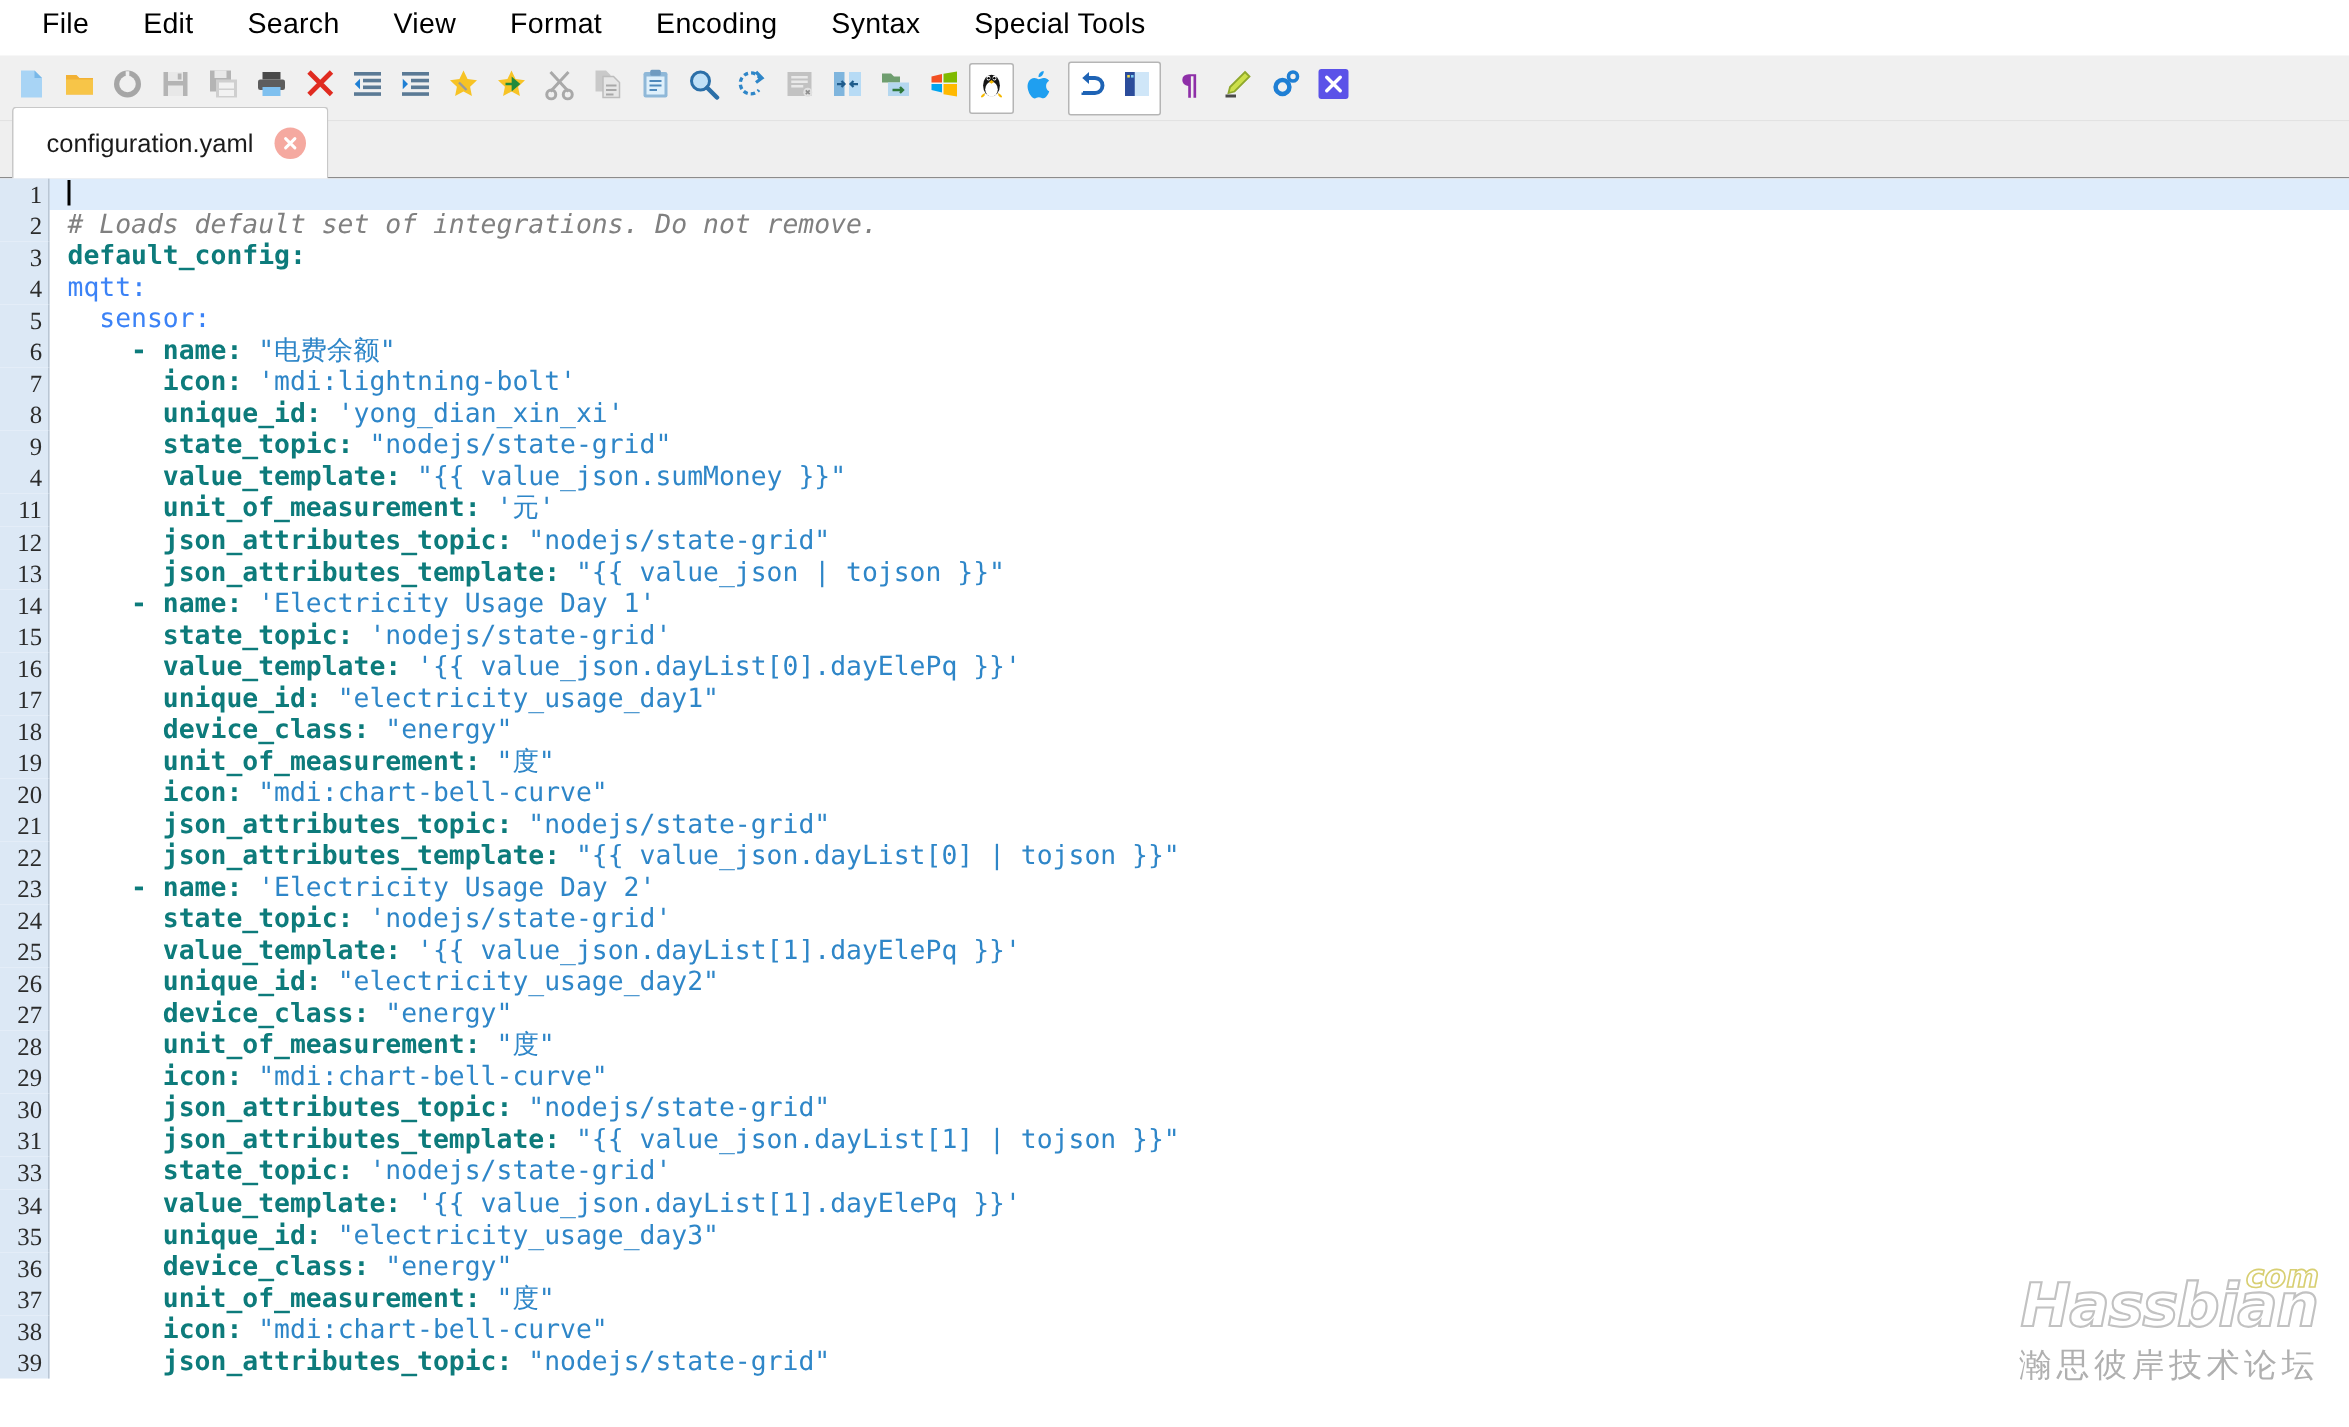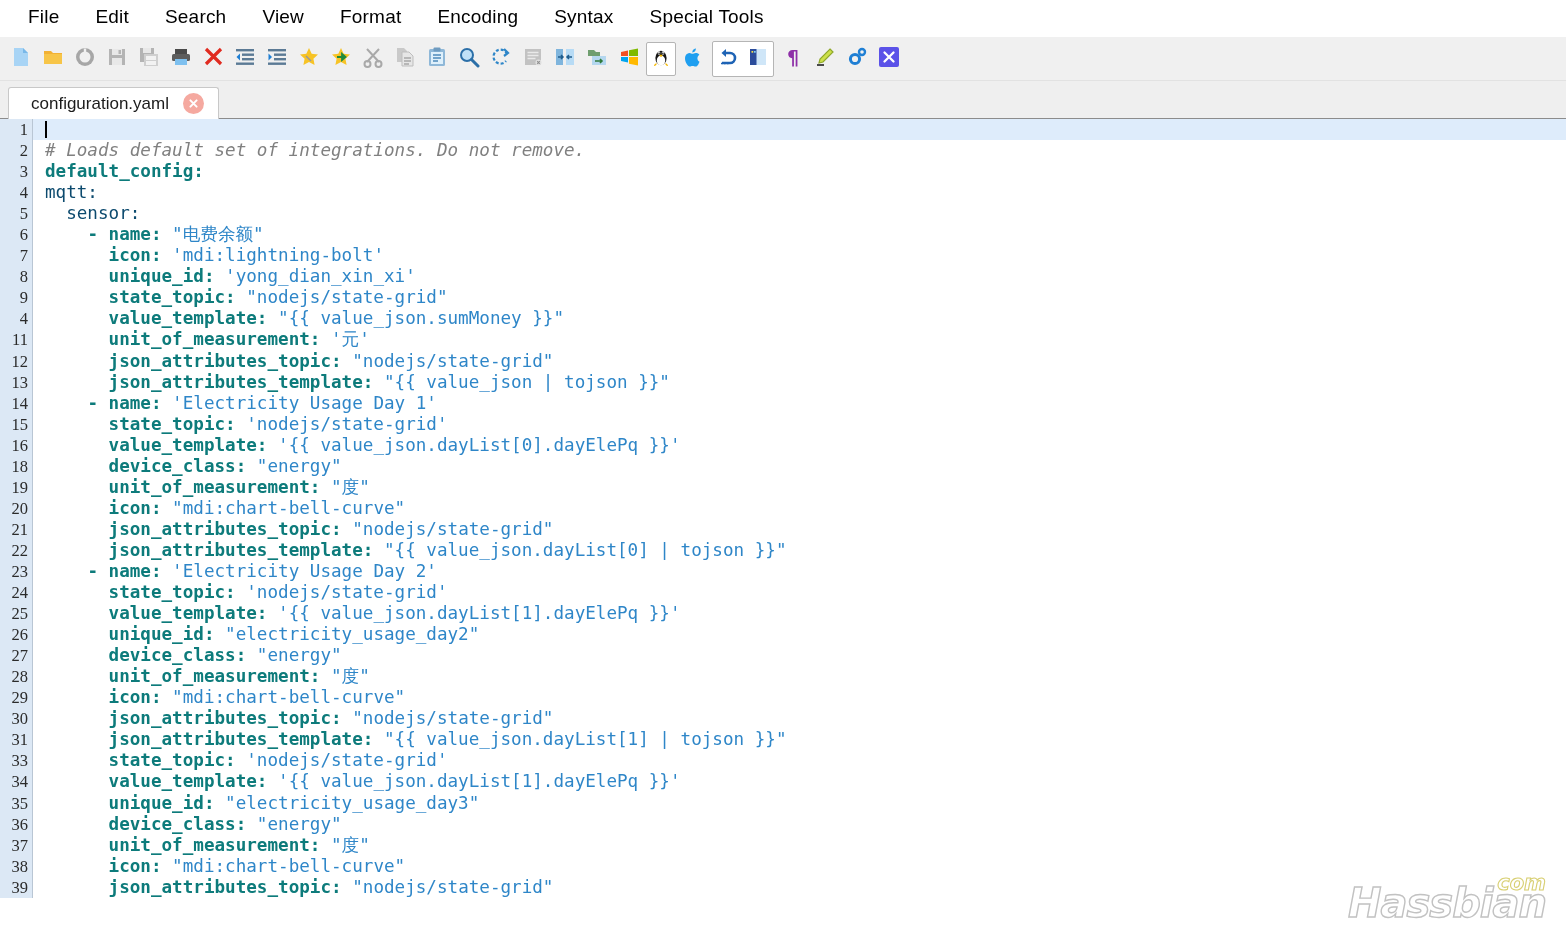--- a/index.html
+++ b/index.html
@@ -74,21 +74,21 @@
   .tabbar {
     height: 38px;
     background: #efefef;
     display: flex;
     align-items: flex-end;
     padding-left: 8px;
     box-sizing: border-box;
     border-bottom: 1px solid #8c8c8c;
   }
   .tab {
-    height: 32px;
+    height: 48px;
     background: #ffffff;
     border: 1px solid #c8c8c8;
     border-bottom: none;
     border-top-left-radius: 3px;
     border-top-right-radius: 3px;
     display: flex;
     align-items: center;
     padding: 0 14px 0 22px;
     box-sizing: border-box;
     position: relative;
@@ -150,21 +150,21 @@
     flex: 1;
     height: 21.05px;
     line-height: 21.05px;
     overflow: hidden;
   }
 
   
   .t-comment { color: #808080; font-style: italic; }
   .t-key     { color: #0d7b7b; font-weight: bold; }
   .t-str     { color: #2e86c8; }
-  .t-plain   { color: #0c4a6e; }
+  .t-plain   { color: #3b82f6; }
   .t-dash    { color: #0d7b7b; font-weight: bold; }
 
   
   .caret {
     display: inline-block;
     width: 2px;
     height: 17px;
     background: #000000;
     vertical-align: -3px;
   }
@@ -535,20 +535,21 @@
       <div class="row"><div class="gutter">7</div><div class="code"><span class="t-plain">      </span><span class="t-key">icon:</span><span class="t-str"> 'mdi:lightning-bolt'</span></div></div>
       <div class="row"><div class="gutter">8</div><div class="code"><span class="t-plain">      </span><span class="t-key">unique_id:</span><span class="t-str"> 'yong_dian_xin_xi'</span></div></div>
       <div class="row"><div class="gutter">9</div><div class="code"><span class="t-plain">      </span><span class="t-key">state_topic:</span><span class="t-str"> "nodejs/state-grid"</span></div></div>
       <div class="row"><div class="gutter">4</div><div class="code"><span class="t-plain">      </span><span class="t-key">value_template:</span><span class="t-str"> "{{ value_json.sumMoney }}"</span></div></div>
       <div class="row"><div class="gutter">11</div><div class="code"><span class="t-plain">      </span><span class="t-key">unit_of_measurement:</span><span class="t-str"> '元'</span></div></div>
       <div class="row"><div class="gutter">12</div><div class="code"><span class="t-plain">      </span><span class="t-key">json_attributes_topic:</span><span class="t-str"> "nodejs/state-grid"</span></div></div>
       <div class="row"><div class="gutter">13</div><div class="code"><span class="t-plain">      </span><span class="t-key">json_attributes_template:</span><span class="t-str"> "{{ value_json | tojson }}"</span></div></div>
       <div class="row"><div class="gutter">14</div><div class="code"><span class="t-plain">    </span><span class="t-dash">- </span><span class="t-key">name:</span><span class="t-str"> 'Electricity Usage Day 1'</span></div></div>
       <div class="row"><div class="gutter">15</div><div class="code"><span class="t-plain">      </span><span class="t-key">state_topic:</span><span class="t-str"> 'nodejs/state-grid'</span></div></div>
       <div class="row"><div class="gutter">16</div><div class="code"><span class="t-plain">      </span><span class="t-key">value_template:</span><span class="t-str"> '{{ value_json.dayList[0].dayElePq }}'</span></div></div>
+      <div class="row"><div class="gutter">17</div><div class="code"><span class="t-plain">      </span><span class="t-key">unique_id:</span><span class="t-str"> "electricity_usage_day1"</span></div></div>
       <div class="row"><div class="gutter">18</div><div class="code"><span class="t-plain">      </span><span class="t-key">device_class:</span><span class="t-str"> "energy"</span></div></div>
       <div class="row"><div class="gutter">19</div><div class="code"><span class="t-plain">      </span><span class="t-key">unit_of_measurement:</span><span class="t-str"> "度"</span></div></div>
       <div class="row"><div class="gutter">20</div><div class="code"><span class="t-plain">      </span><span class="t-key">icon:</span><span class="t-str"> "mdi:chart-bell-curve"</span></div></div>
       <div class="row"><div class="gutter">21</div><div class="code"><span class="t-plain">      </span><span class="t-key">json_attributes_topic:</span><span class="t-str"> "nodejs/state-grid"</span></div></div>
       <div class="row"><div class="gutter">22</div><div class="code"><span class="t-plain">      </span><span class="t-key">json_attributes_template:</span><span class="t-str"> "{{ value_json.dayList[0] | tojson }}"</span></div></div>
       <div class="row"><div class="gutter">23</div><div class="code"><span class="t-plain">    </span><span class="t-dash">- </span><span class="t-key">name:</span><span class="t-str"> 'Electricity Usage Day 2'</span></div></div>
       <div class="row"><div class="gutter">24</div><div class="code"><span class="t-plain">      </span><span class="t-key">state_topic:</span><span class="t-str"> 'nodejs/state-grid'</span></div></div>
       <div class="row"><div class="gutter">25</div><div class="code"><span class="t-plain">      </span><span class="t-key">value_template:</span><span class="t-str"> '{{ value_json.dayList[1].dayElePq }}'</span></div></div>
       <div class="row"><div class="gutter">26</div><div class="code"><span class="t-plain">      </span><span class="t-key">unique_id:</span><span class="t-str"> "electricity_usage_day2"</span></div></div>
       <div class="row"><div class="gutter">27</div><div class="code"><span class="t-plain">      </span><span class="t-key">device_class:</span><span class="t-str"> "energy"</span></div></div>
@@ -563,14 +564,15 @@
       <div class="row"><div class="gutter">37</div><div class="code"><span class="t-plain">      </span><span class="t-key">unit_of_measurement:</span><span class="t-str"> "度"</span></div></div>
       <div class="row"><div class="gutter">38</div><div class="code"><span class="t-plain">      </span><span class="t-key">icon:</span><span class="t-str"> "mdi:chart-bell-curve"</span></div></div>
       <div class="row"><div class="gutter">39</div><div class="code"><span class="t-plain">      </span><span class="t-key">json_attributes_topic:</span><span class="t-str"> "nodejs/state-grid"</span></div></div>
     </div>
 
   <div class="watermark">
     <div class="wm-top">
       <span class="wm-main">Hassbian</span>
       <span class="wm-com">com</span>
     </div>
+    <div class="wm-sub">瀚思彼岸技术论坛</div>
   </div>
 </div>
 
 </body></html>

